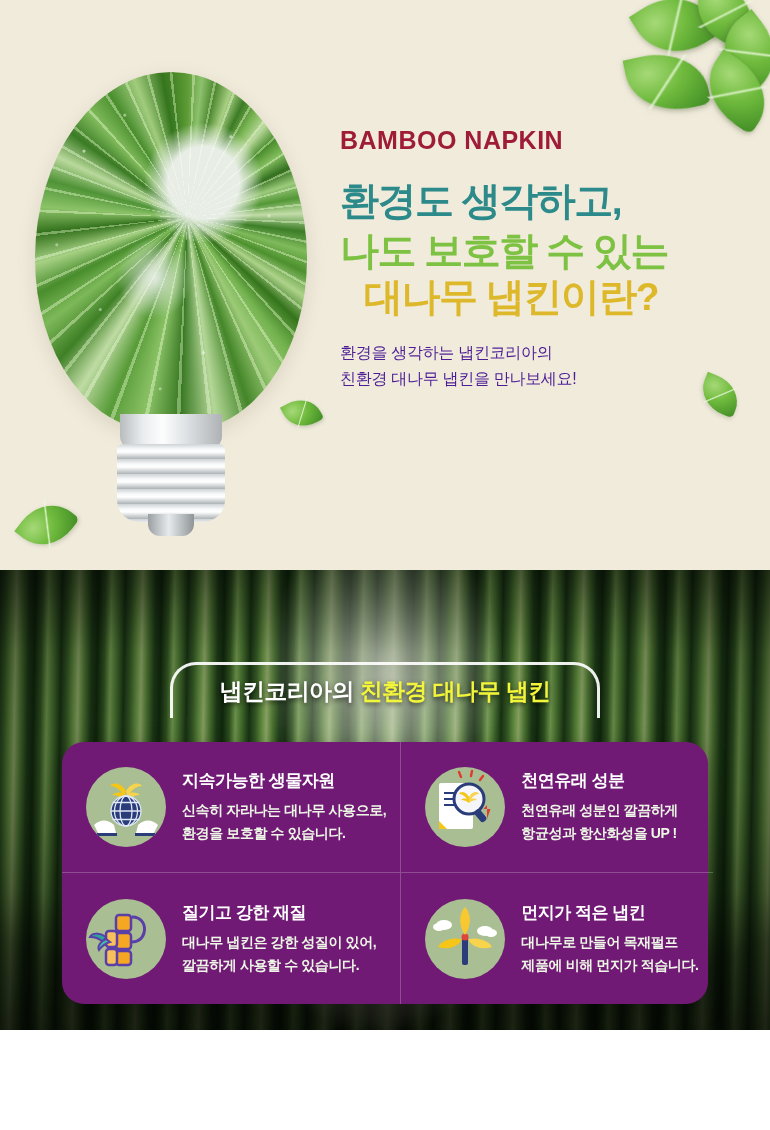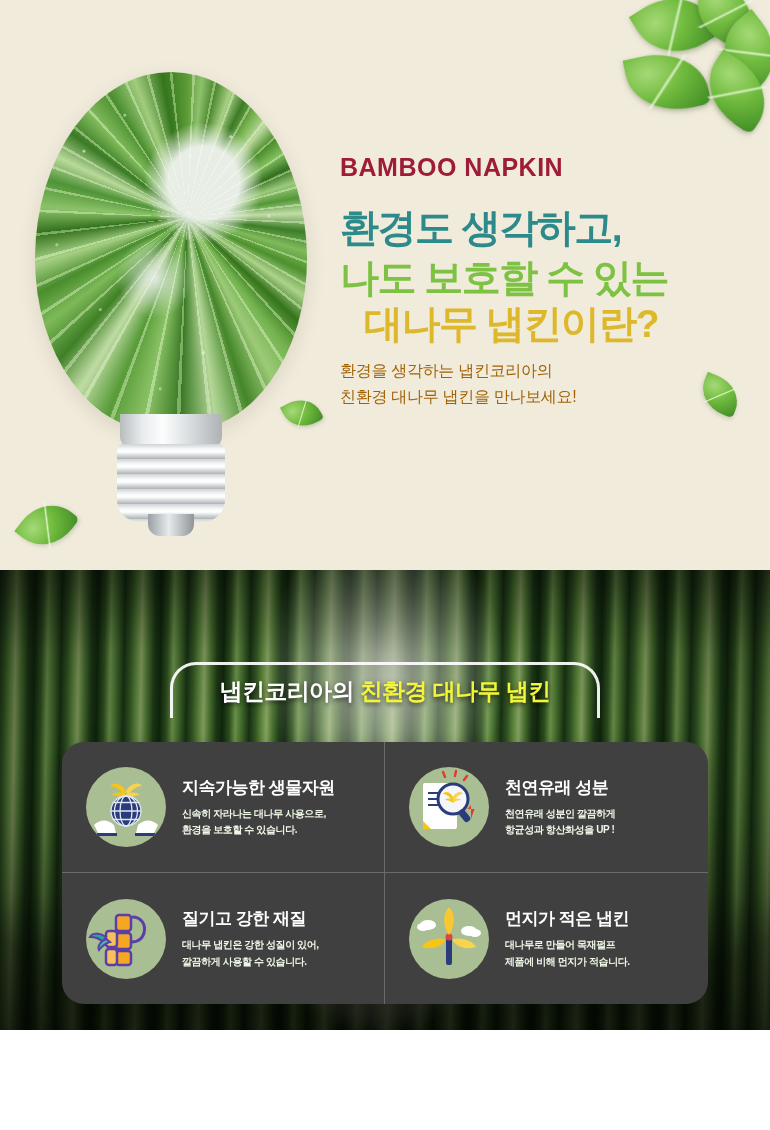--- a/index.html
+++ b/index.html
@@ -94,35 +94,35 @@
   }
   .leaf .vein {
     position:absolute; left:14%; top:12%; width:76%; height:76%;
     background:linear-gradient(135deg, rgba(255,255,255,0) 46%, rgba(235,250,220,.85) 49%, rgba(255,255,255,0) 52%);
     border-radius:inherit;
   }
   .leaf-cluster { position:absolute; right:-18px; top:-14px; width:190px; height:170px; }
   .leaf-cluster .leaf { filter:drop-shadow(0 2px 3px rgba(90,110,70,.22)); }
 
   
-  .hero-copy { position:absolute; left:340px; top:155px; width:400px; }
+  .hero-copy { position:absolute; left:340px; top:128px; width:400px; }
   .eyebrow {
     font-size:25px; font-weight:bold; letter-spacing:.5px;
     color:#9E1C38; line-height:1; margin-bottom:28px;
   }
   .headline { line-height:1.02; }
   .headline .l {
     display:block; font-size:39px; font-weight:bold; letter-spacing:-1.5px;
     white-space:nowrap;
   }
   .headline .l1 { color:#2C8A8A; }
   .headline .l2 { color:#7DC242; margin-top:10px; }
   .headline .l3 { color:#DDB82A; margin-top:6px;margin-left:24px; }
   .sub {
-    margin-top:15px; font-size:16px; color:#a16207; line-height:1.62;
+    margin-top:24px; font-size:16px; color:#4c1d95; line-height:1.62;
     letter-spacing:-.3px;
   }
 
   
   .bamboo {
     position:absolute; left:0; top:570px; width:770px; height:460px;
     overflow:hidden; background:#1d3a18;
   }
   .bamboo-photo {
     position:absolute; inset:0;
@@ -160,41 +160,41 @@
     position:absolute; left:0; right:0; top:14px; text-align:center;
     font-size:23px; font-weight:bold; letter-spacing:-.6px;
     color:#ffffff; white-space:nowrap;
     text-shadow:0 2px 5px rgba(0,0,0,.6);
   }
   .banner .title em { font-style:normal; color:#F2F53A; }
 
   
   .panel {
     position:absolute; left:62px; top:742px; width:646px; height:262px;
-    background:#404040; border-radius:22px;
+    background:#701a75; border-radius:22px;
     box-shadow:0 8px 22px rgba(0,0,0,.28);
     display:grid; grid-template-columns:1fr 1fr; grid-template-rows:1fr 1fr;
   }
   .feature {
     position:relative; display:flex; align-items:center;
     padding:0 14px 0 24px; gap:16px;
   }
   .feature.b1, .feature.b2 { border-bottom:1px solid rgba(255,255,255,.22); }
   .feature.b1, .feature.b3 { border-right:1px solid rgba(255,255,255,.22); }
   .fic {
     flex:0 0 auto; width:80px; height:80px; border-radius:50%;
     background:#A9BE92; position:relative; overflow:hidden;
   }
   .ftext { min-width:0; }
   .ftitle {
     font-size:17px; font-weight:bold; color:#ffffff;
     letter-spacing:-.5px; margin-bottom:7px; white-space:nowrap;
   }
   .fdesc {
-    font-size:10px; font-weight:bold; color:#eef6e6;
+    font-size:14px; font-weight:bold; color:#eef6e6;
     letter-spacing:-.4px; line-height:1.62; white-space:nowrap;
   }
 
   
   .bottom-white {
     position:absolute; left:0; top:1030px; width:770px; height:100px;
     background:#ffffff;
   }
 </style>
 </head>

